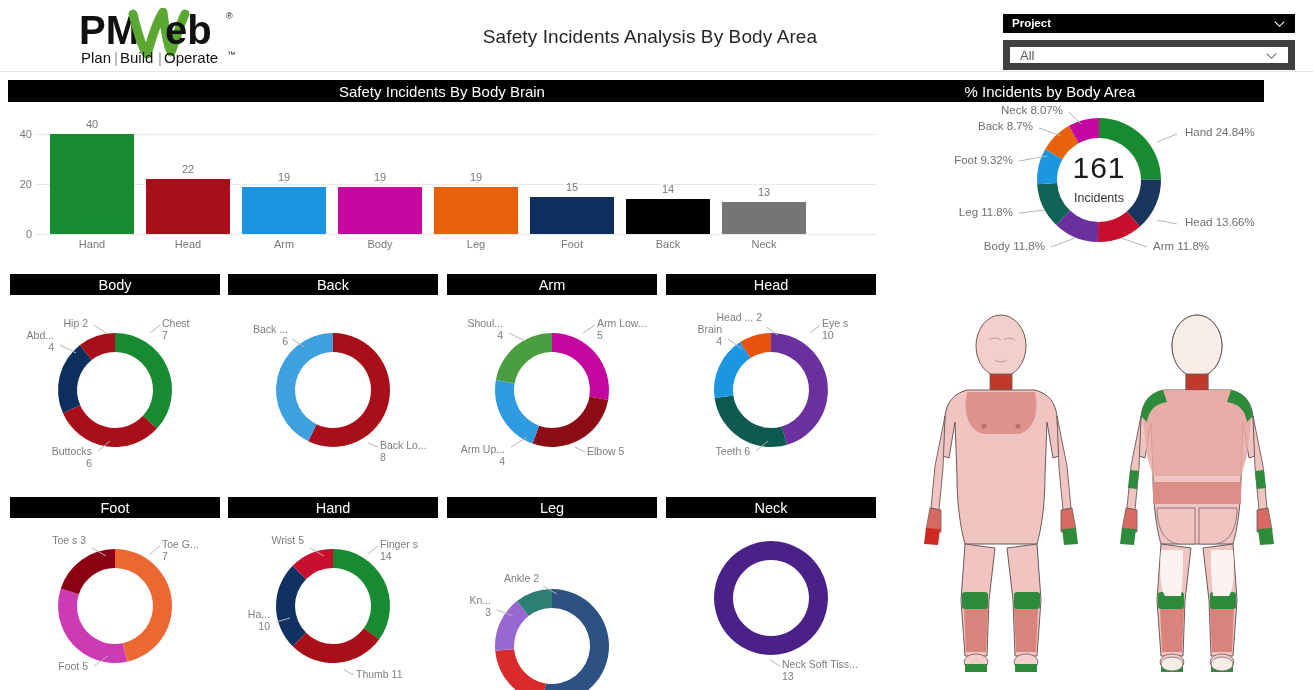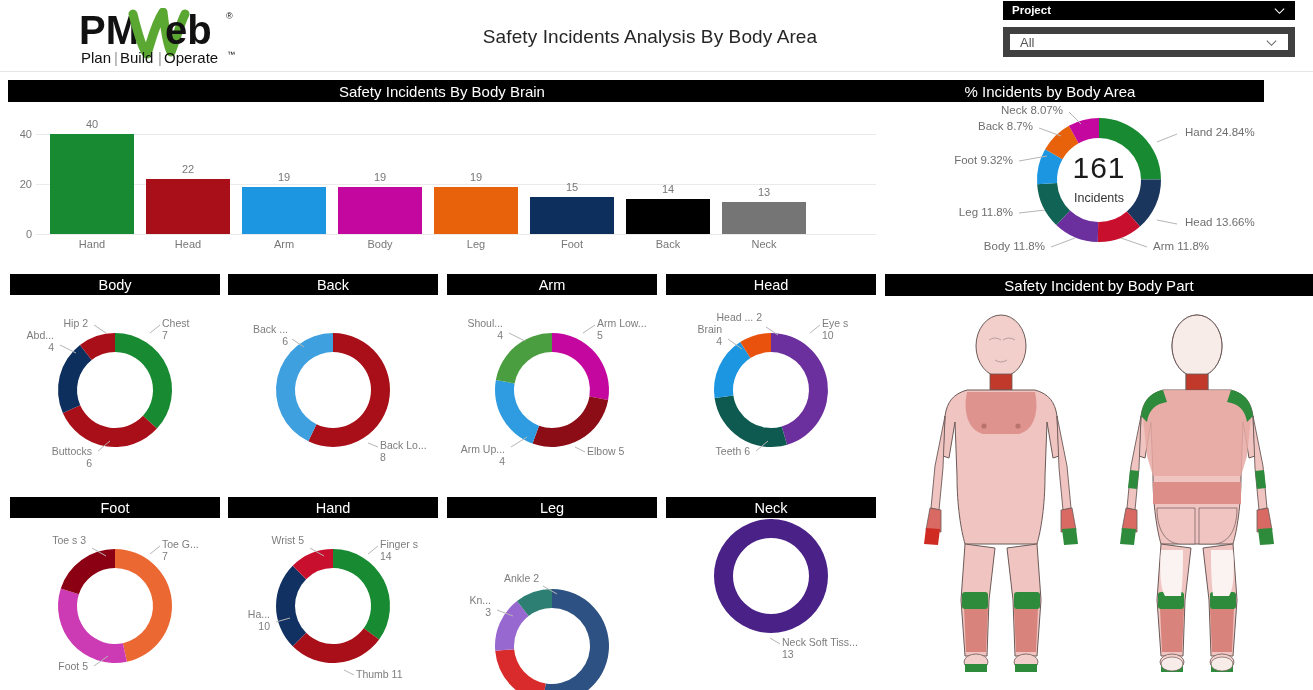--- a/index.html
+++ b/index.html
@@ -14,21 +14,21 @@
   
   .logo { position: absolute; left: 55px; top: 8px; width: 200px; height: 62px; margin-left: 24px; }
   .logo svg { display:block; }
 
   .main-title {
     position: absolute; left: 400px; top: 26px; width: 500px;
     text-align: center; font-size: 19px; color: #262626; font-weight: 400;
     letter-spacing: .1px;
   }
 
-  .slicer { position: absolute; left: 1003px; top: 1px; width: 292px; text-align: right; }
+  .slicer { position: absolute; left: 1003px; top: 14px; width: 292px; text-align: right; }
   .slicer-head {
     background:#000; color:#fff; font-size:11.5px; font-weight:700;
     padding: 3px 8px; height: 19px; line-height:13px;
     display:flex; align-items:center; justify-content:space-between;
     border:1px solid #000;
   }
   .slicer-box {
     margin-top: 7px; border:7px solid #404040; background:#fff;
     height: 30px; display:flex; align-items:center; justify-content:space-between;
     padding: 0 10px; font-size: 13px; color:#555;
@@ -316,30 +316,29 @@
         <text x="62" y="152" text-anchor="end" font-size="10.5" fill="#7d7d7d" font-family="Liberation Sans, sans-serif">Leg Upp...</text>
         <text x="62" y="164" text-anchor="end" font-size="10.5" fill="#7d7d7d" font-family="Liberation Sans, sans-serif">4</text>
         <path d="M68 146 L82 138" stroke="#b5b5b5" stroke-width="1" fill="none"></path>
         <text x="150" y="150" text-anchor="start" font-size="10.5" fill="#7d7d7d" font-family="Liberation Sans, sans-serif">Leg L...</text>
         <text x="150" y="162" text-anchor="start" font-size="10.5" fill="#7d7d7d" font-family="Liberation Sans, sans-serif">10</text>
         <path d="M138 144 L148 148" stroke="#b5b5b5" stroke-width="1" fill="none"></path>
       </svg>
   </div>
 
   <div class="ph sm" style="left:666px; top:497px; width:210px; height:21px;">Neck</div>
-  <div class="panel" style="left:666px; top:488px; width:210px; height:172px;">
+  <div class="panel" style="left:666px; top:510px; width:210px; height:172px;">
     <svg id="d_neck" width="210" height="172">
         <path d="M105 31 A57 57 0 1 1 104.9820929221691 31.00000281283723 L104.98806194811274 50.00000187522482 A38 38 0 1 0 105 50 Z" fill="#4a2287"></path>
         <text x="116" y="158" text-anchor="start" font-size="10.5" fill="#7d7d7d" font-family="Liberation Sans, sans-serif">Neck Soft Tiss...</text>
         <text x="116" y="170" text-anchor="start" font-size="10.5" fill="#7d7d7d" font-family="Liberation Sans, sans-serif">13</text>
         <path d="M104 150 L114 156" stroke="#b5b5b5" stroke-width="1" fill="none"></path>
       </svg>
   </div>
 
-  <div class="ph" style="left:885px; top:274px; width:428px; height:22px;">Safety Incident by Body Part</div>
   <div class="panel" style="left:885px; top:296px; width:428px; height:394px;">
     <svg width="428" height="394" viewBox="0 0 428 394">
       <defs>
         <g id="figure">
 
           <ellipse cx="0" cy="-150" rx="25" ry="31" fill="#f3cfcb" stroke="#6b5a58" stroke-width="1"></ellipse>
 
           <rect x="-11" y="-122" width="22" height="16" fill="#c0392b" stroke="#6b5a58" stroke-width=".8"></rect>
 
           <path d="M-34 -106 C-48 -102 -54 -94 -56 -80 L-58 -40 L-52 -38 L-46 -74 L-44 -20

